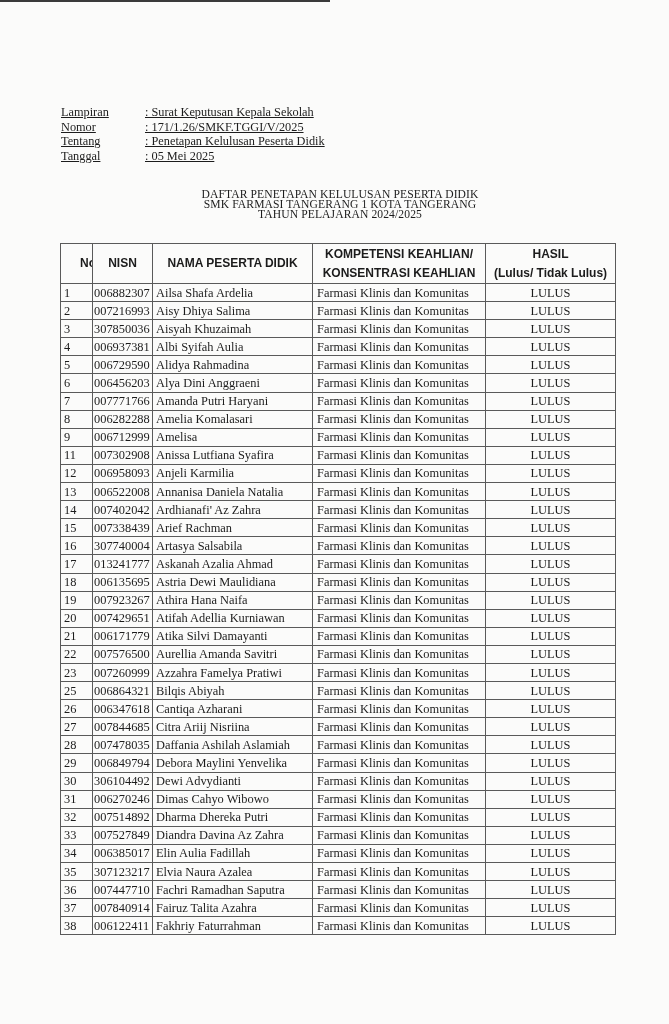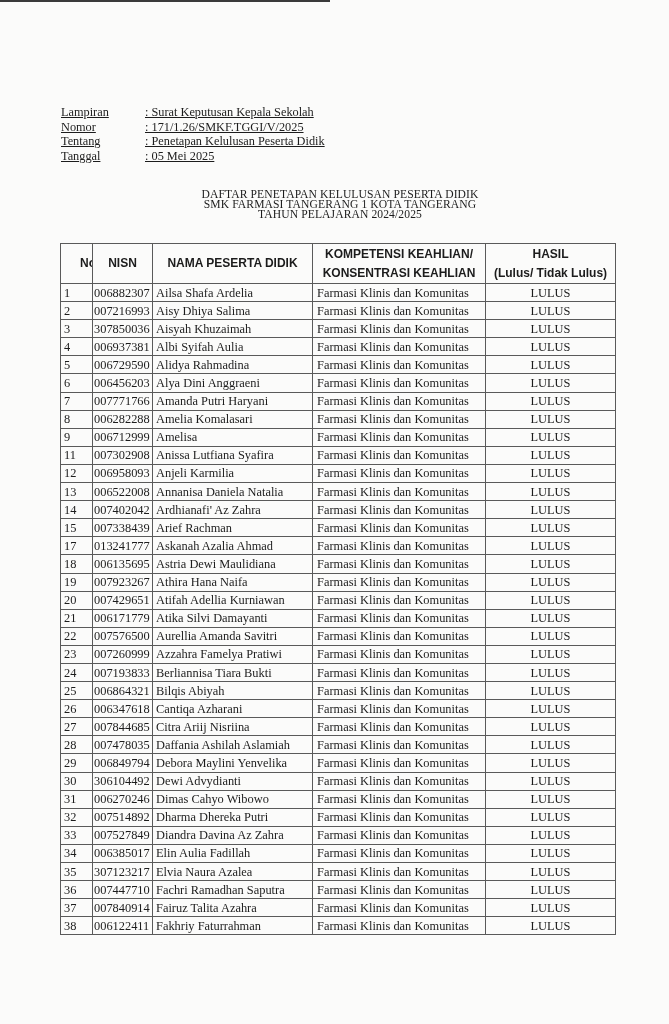--- a/index.html
+++ b/index.html
@@ -172,20 +172,27 @@
         <td class="hasil">LULUS</td>
       </tr>
       <tr>
         <td class="no">15</td>
         <td class="nisn">007338439</td>
         <td class="nama">Arief Rachman</td>
         <td class="komp">Farmasi Klinis dan Komunitas</td>
         <td class="hasil">LULUS</td>
       </tr>
       <tr>
+        <td class="no">16</td>
+        <td class="nisn">307740004</td>
+        <td class="nama">Artasya Salsabila</td>
+        <td class="komp">Farmasi Klinis dan Komunitas</td>
+        <td class="hasil">LULUS</td>
+      </tr>
+      <tr>
         <td class="no">17</td>
         <td class="nisn">013241777</td>
         <td class="nama">Askanah Azalia Ahmad</td>
         <td class="komp">Farmasi Klinis dan Komunitas</td>
         <td class="hasil">LULUS</td>
       </tr>
       <tr>
         <td class="no">18</td>
         <td class="nisn">006135695</td>
         <td class="nama">Astria Dewi Maulidiana</td>
@@ -221,27 +228,20 @@
         <td class="hasil">LULUS</td>
       </tr>
       <tr>
         <td class="no">23</td>
         <td class="nisn">007260999</td>
         <td class="nama">Azzahra Famelya Pratiwi</td>
         <td class="komp">Farmasi Klinis dan Komunitas</td>
         <td class="hasil">LULUS</td>
       </tr>
       <tr>
-        <td class="no">24</td>
-        <td class="nisn">007193833</td>
-        <td class="nama">Berliannisa Tiara Bukti</td>
-        <td class="komp">Farmasi Klinis dan Komunitas</td>
-        <td class="hasil">LULUS</td>
-      </tr>
-      <tr>
         <td class="no">25</td>
         <td class="nisn">006864321</td>
         <td class="nama">Bilqis Abiyah</td>
         <td class="komp">Farmasi Klinis dan Komunitas</td>
         <td class="hasil">LULUS</td>
       </tr>
       <tr>
         <td class="no">26</td>
         <td class="nisn">006347618</td>
         <td class="nama">Cantiqa Azharani</td>

